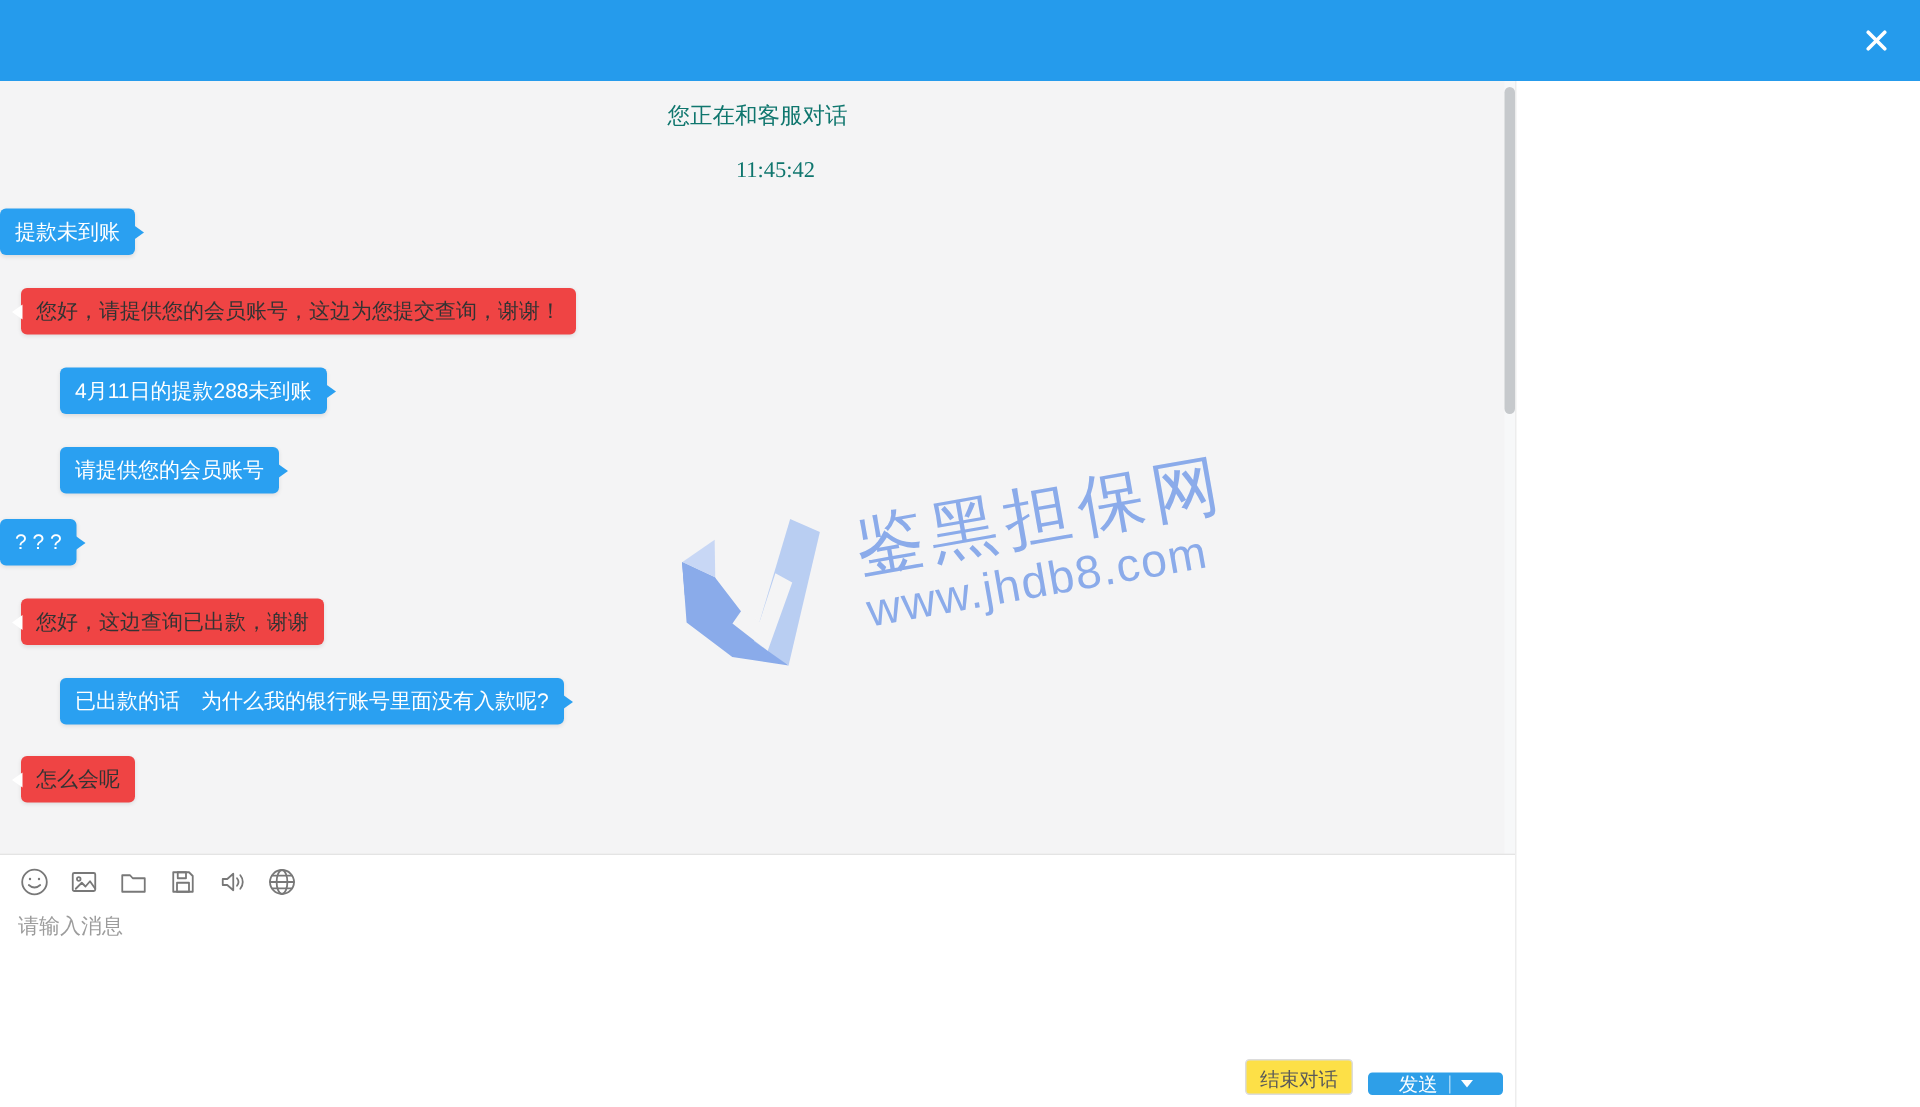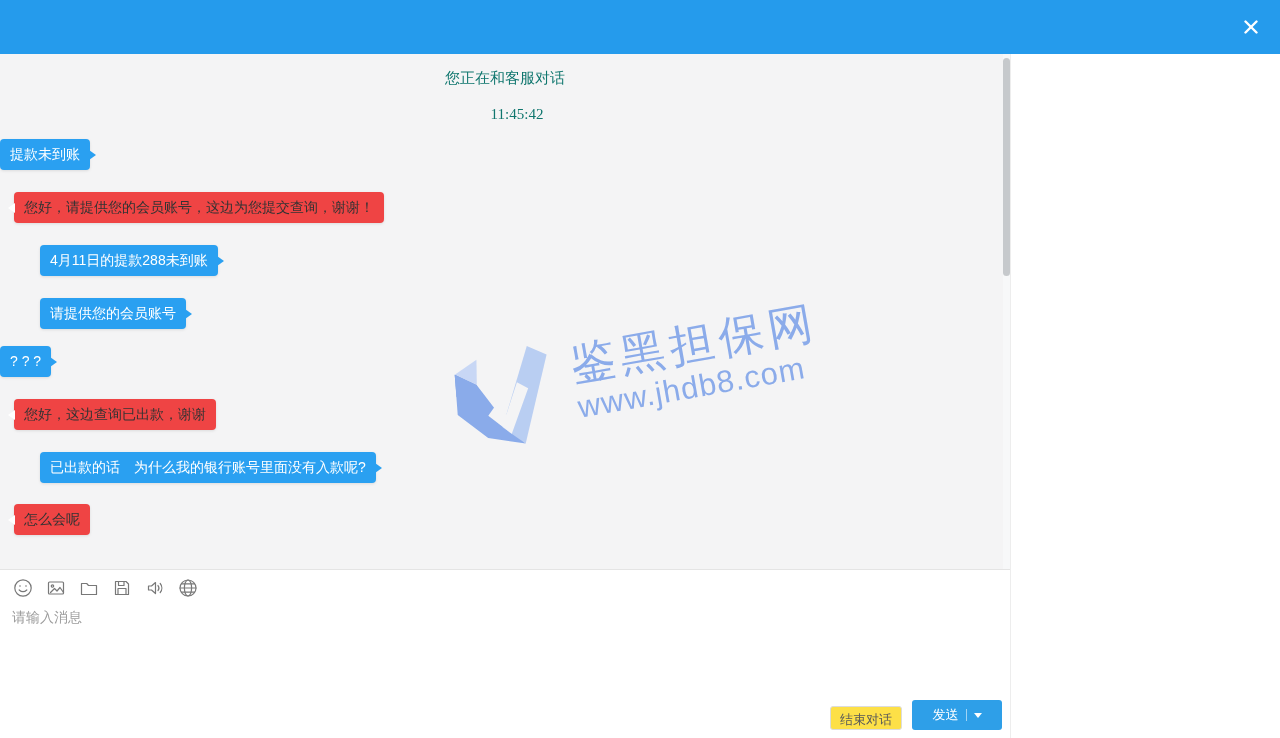--- a/index.html
+++ b/index.html
@@ -74,21 +74,21 @@
   .input-area{display:block;margin:9px 0 0 10px;width:980px;height:70px;border:none;outline:none;
     resize:none;background:transparent;font-family:Liberation Serif, serif;
     font-size:14px;color:#333;}
   .input-area::placeholder{color:#9c9c9c;opacity:1;}
   .btn-end{
     position:absolute;right:108px;bottom:8px;width:72px;height:24px;box-sizing:border-box;
     background:#fde047;border:1px solid #dcdcdc;border-radius:3px;color:#595959;
     font-size:13px;display:flex;align-items:flex-end;justify-content:center;cursor:pointer;
   }
   .btn-send{
-    position:absolute;right:8px;bottom:8px;width:90px;height:30px;box-sizing:border-box;
+    position:absolute;right:8px;bottom:8px;width:90px;height:15px;box-sizing:border-box;
     background:#2e9fe8;border-radius:3px;color:#ffffff;font-size:13px;
     display:flex;align-items:center;justify-content:center;gap:7px;cursor:pointer;
   }
   .send-divider{width:1px;height:12px;background:rgba(255,255,255,0.55);}
   .send-caret{width:0;height:0;border-left:4px solid transparent;border-right:4px solid transparent;
     border-top:5px solid #ffffff;}
 </style>
 </head>
 <body>
 

